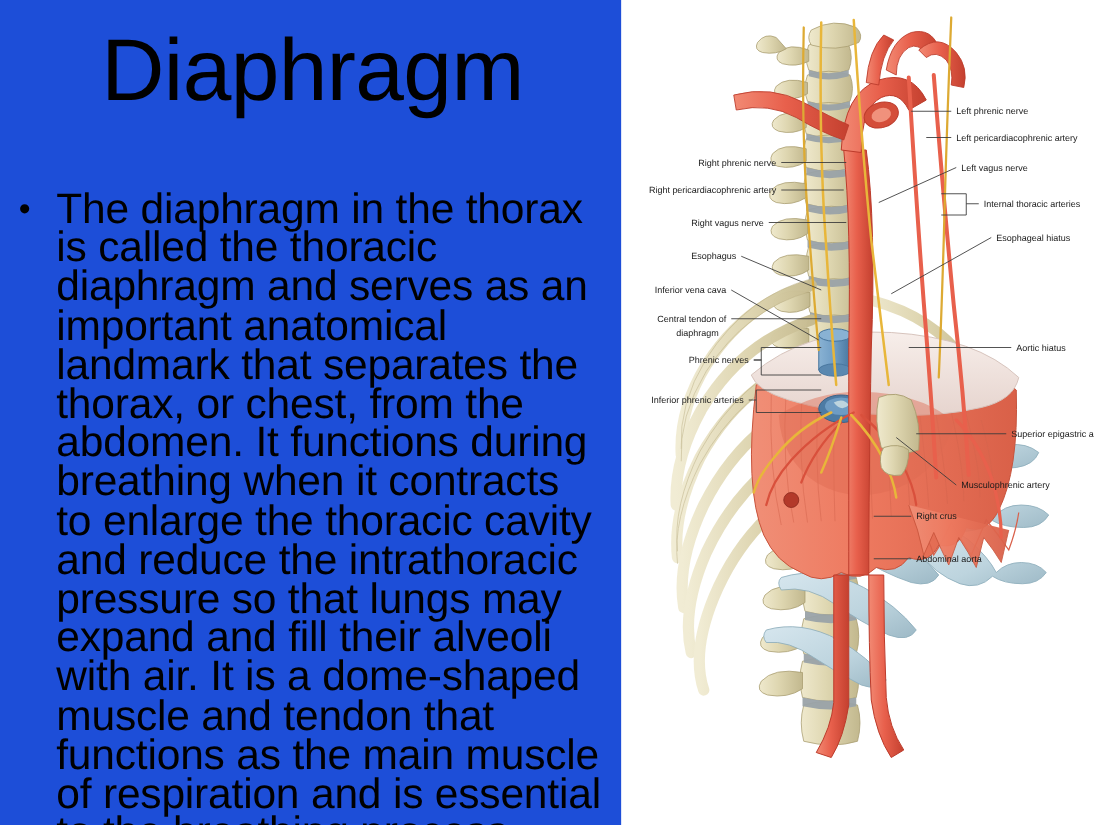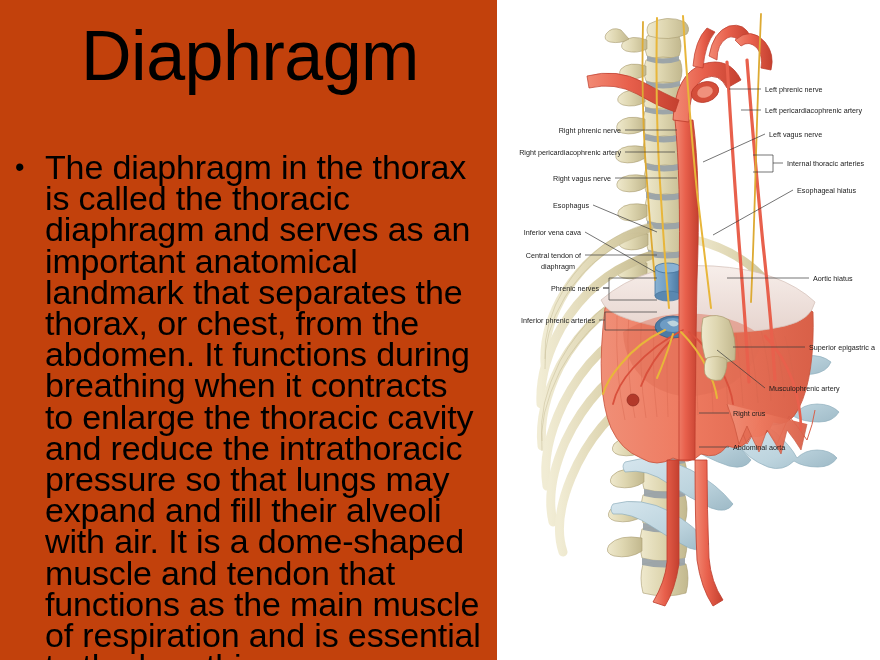--- a/index.html
+++ b/index.html
@@ -11,21 +11,21 @@
     width: 880px;
     height: 660px;
     position: relative;
     overflow: hidden;
     font-family: "Liberation Sans", sans-serif;
     color: #000000;
   }
   .slide {
     position: absolute;
     inset: 0;
-    background: #c2410c;
+    background: #1d4ed8;
   }
 
   
   .title {
     position: absolute;
     left: 0px;
     top: 20px;
     width: 500px;
     text-align: center;
     font-size: 70px;

